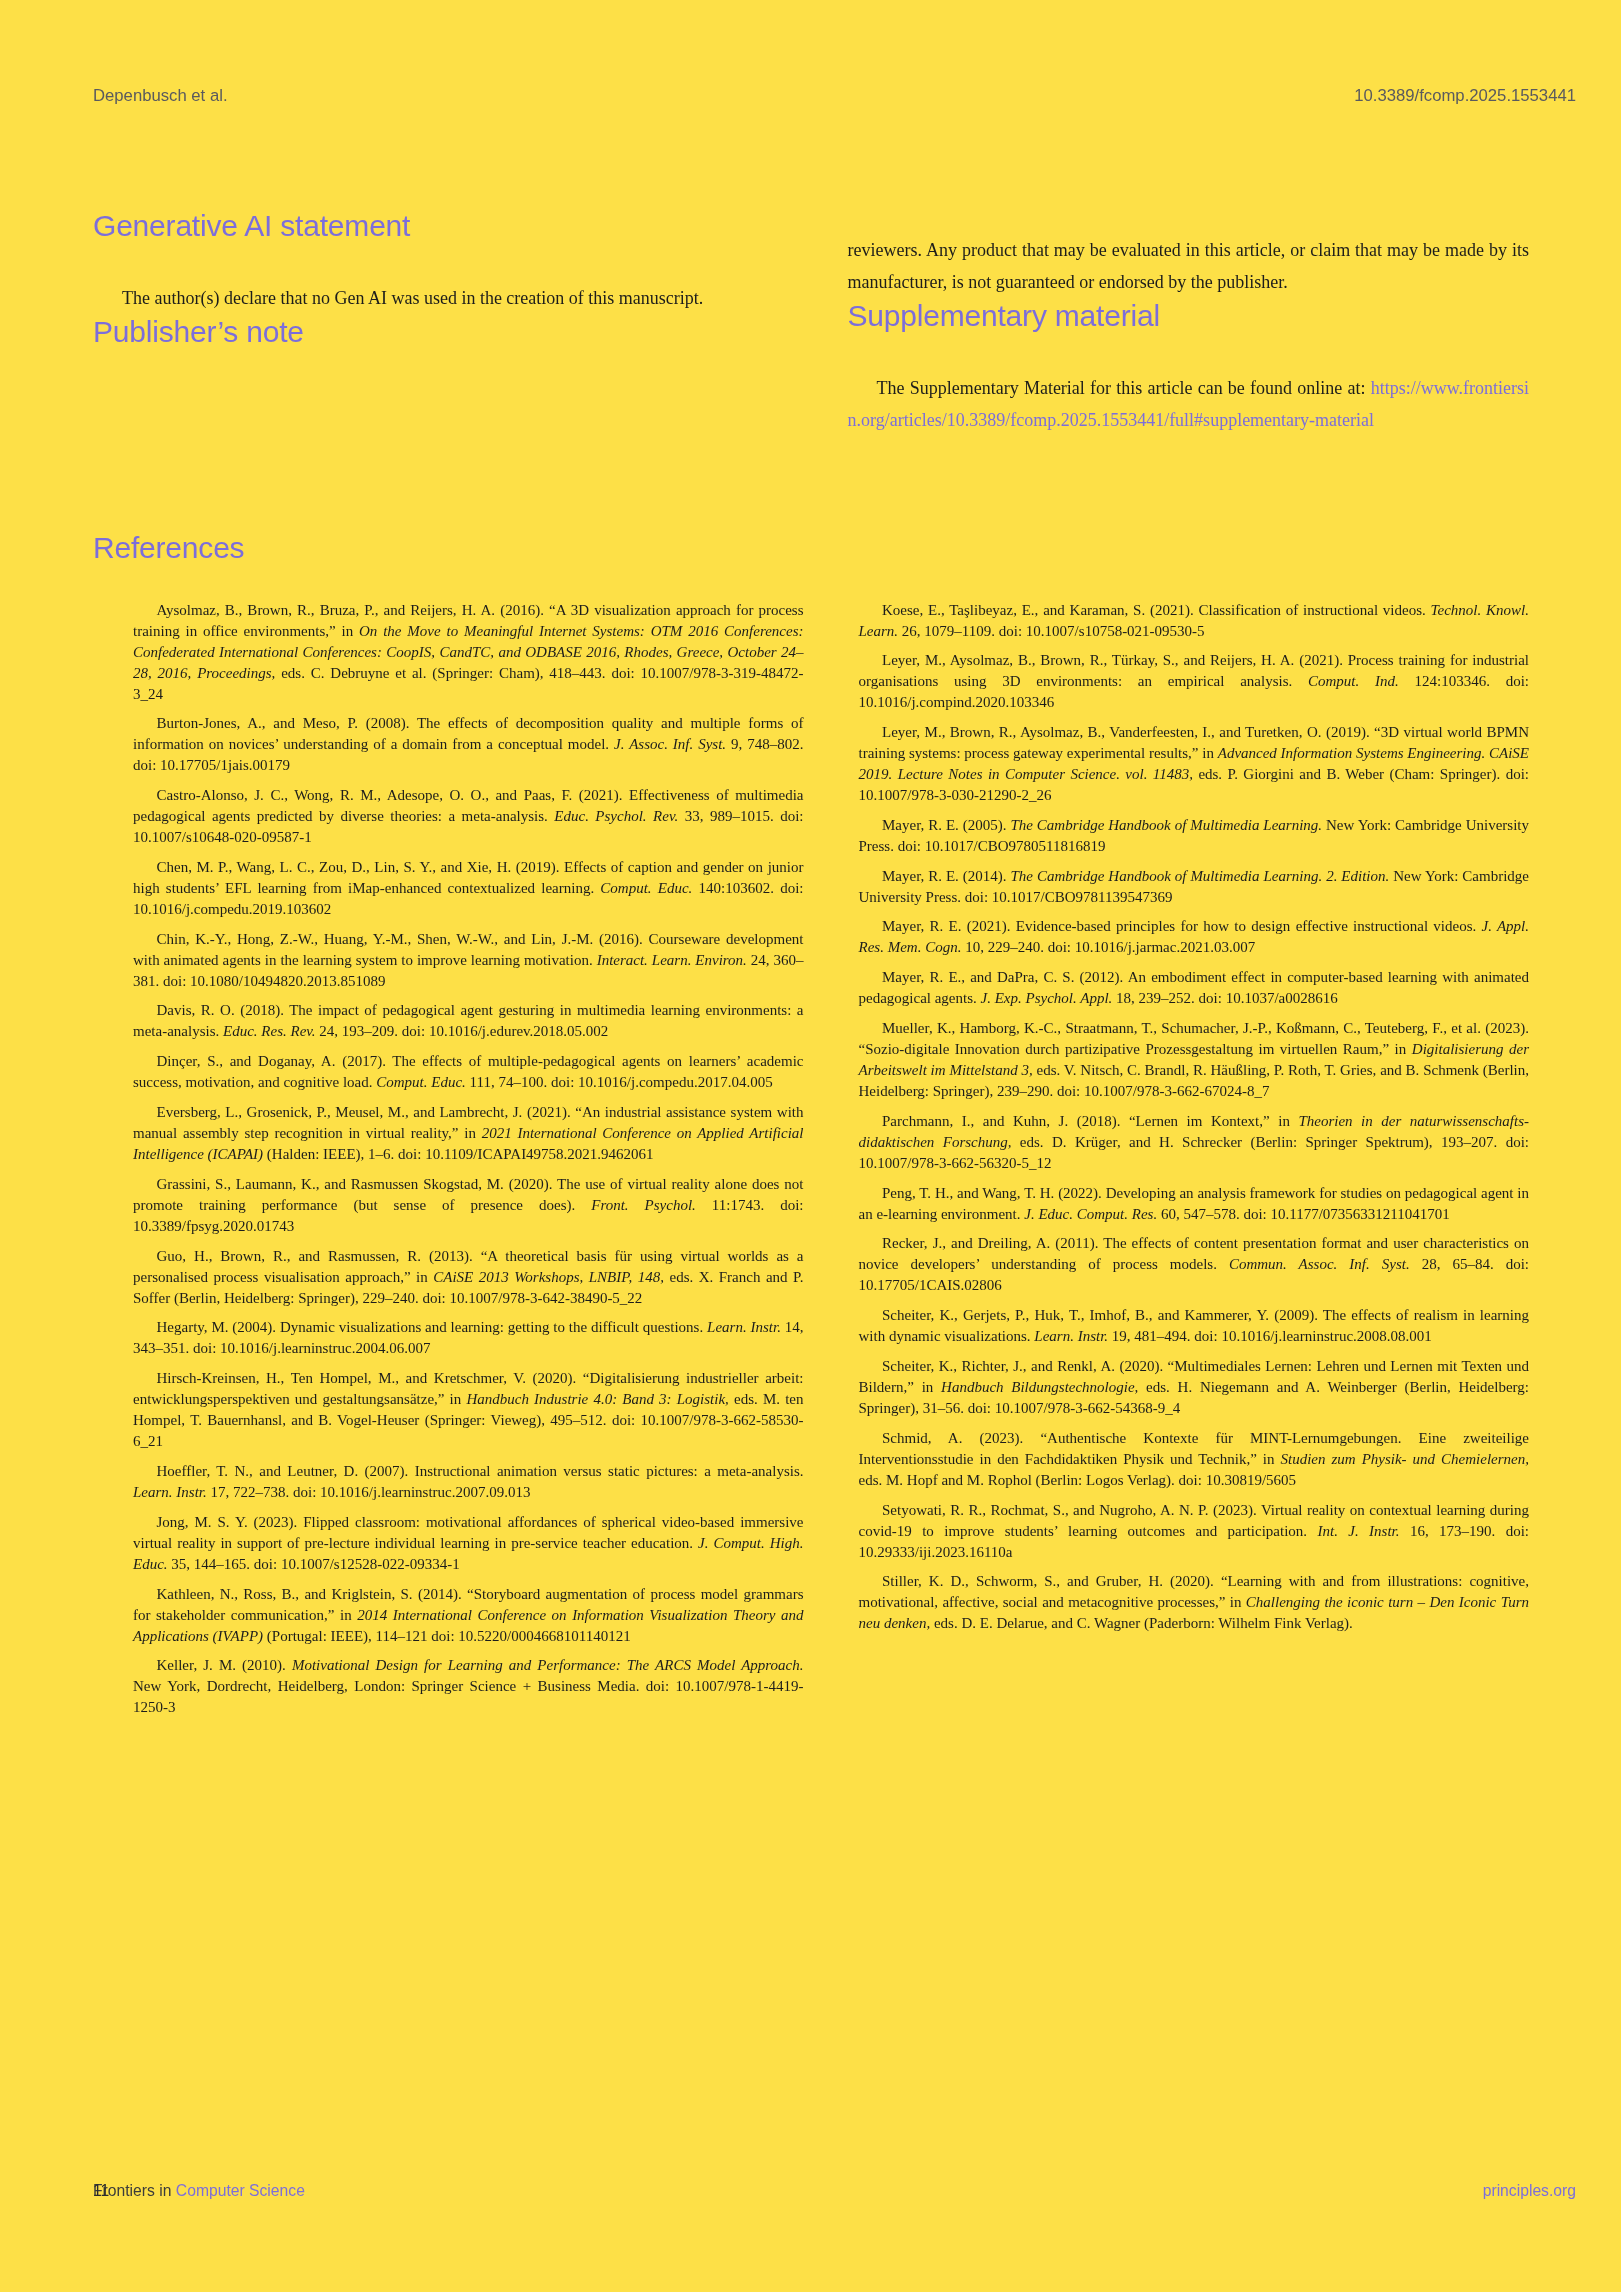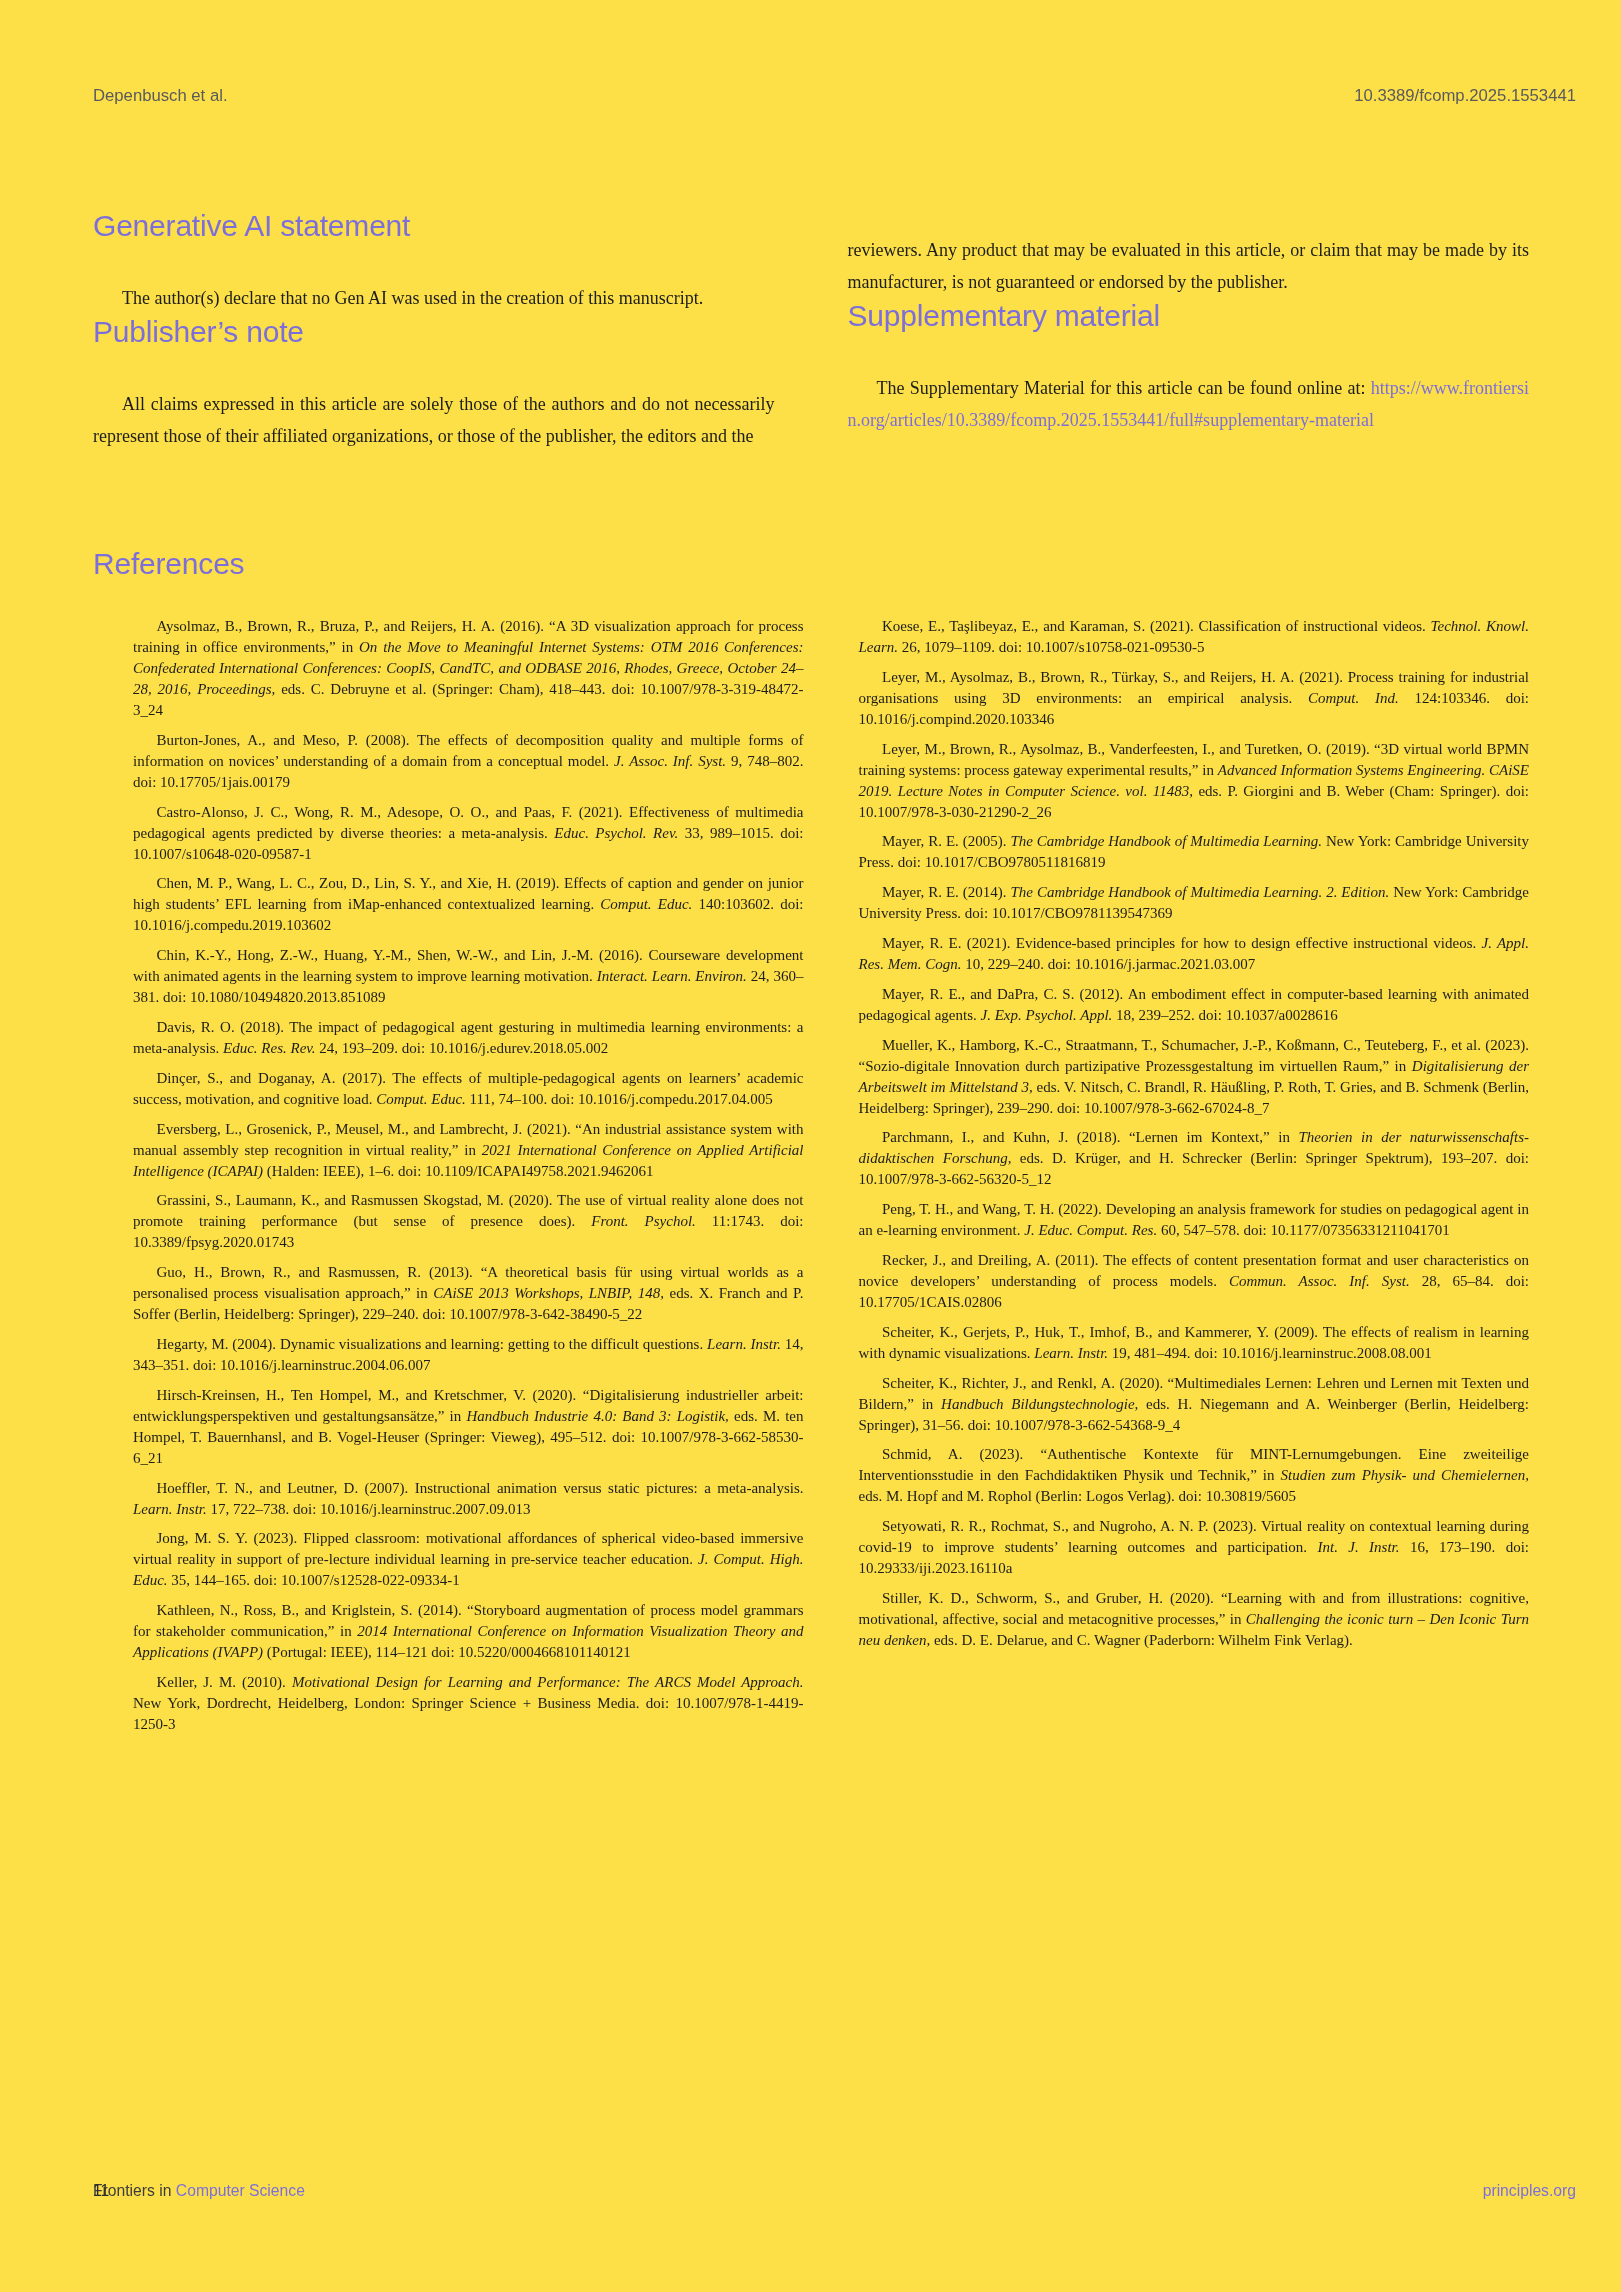--- a/index.html
+++ b/index.html
@@ -53,21 +53,20 @@
   </div>
 
   <div class="content">
 
     <div class="cols">
       <div>
         <h2 class="section">Generative AI statement</h2>
         <p class="bodytext">The author(s) declare that no Gen AI was used in the creation of this manuscript.</p>
 
         <h2 class="section mt-section">Publisher’s note</h2>
-        <p class="bodytext">All claims expressed in this article are solely those of the authors and do not necessarily represent those of their affiliated organizations, or those of the publisher, the editors and the</p>
       </div>
 
       <div>
         <p class="bodytext noindent">reviewers. Any product that may be evaluated in this article, or claim that may be made by its manufacturer, is not guaranteed or endorsed by the publisher.</p>
 
         <h2 class="section mt-section-r">Supplementary material</h2>
         <p class="bodytext"><span>The Supplementary Material for this article can be found online at: </span><a href="#" class="link">https://www.frontiersin.org/articles/10.3389/fcomp.2025.1553441/full#supplementary-material</a></p>
       </div>
     </div>
 

